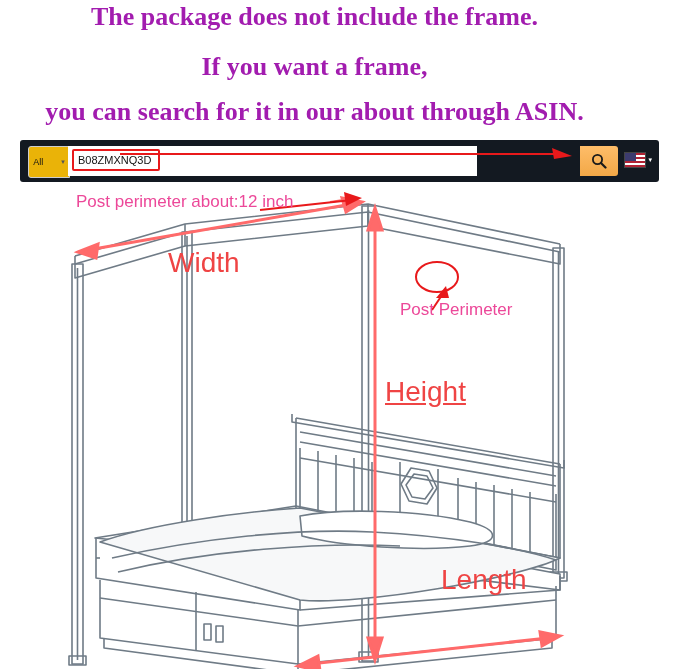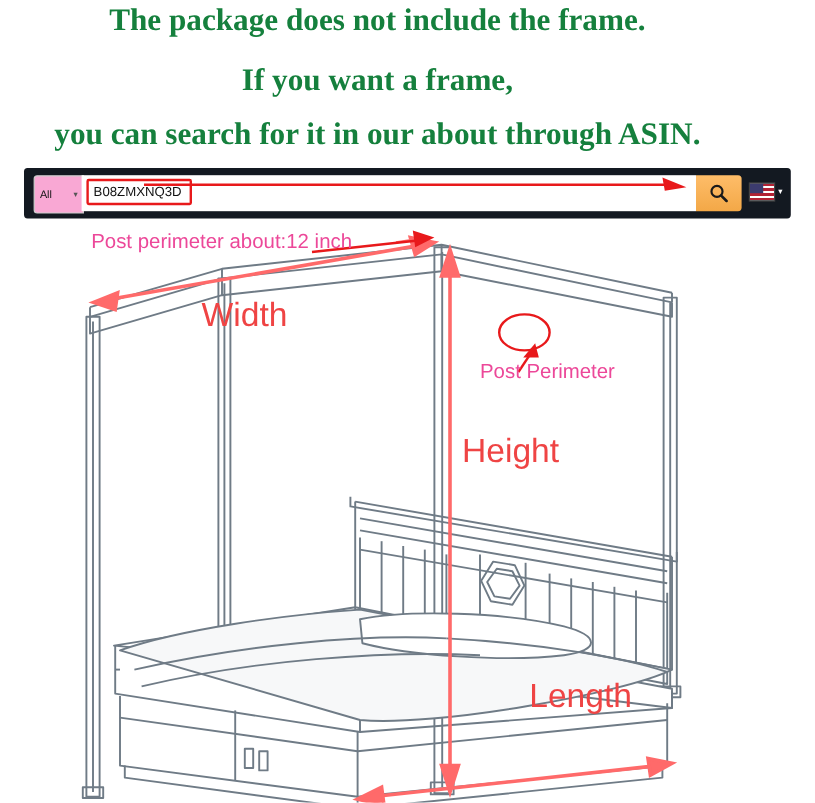--- a/index.html
+++ b/index.html
@@ -1,39 +1,39 @@
 <!DOCTYPE html>
 <html><head>
 <meta charset="utf-8">
 <style>
   html,body{margin:0;padding:0;background:#ffffff;}
   body{width:679px;height:669px;position:relative;overflow:hidden;font-family:"Liberation Sans",sans-serif;}
 
   
   .headline{
     position:absolute;left:0;top:0;width:629px;text-align:center;
-    color:#15803d;font-weight:bold;font-family:"Liberation Serif",serif;
+    color:#a21caf;font-weight:bold;font-family:"Liberation Serif",serif;
   }
   .hl1{top:2px;font-size:26px;letter-spacing:0px;}
   .hl2{top:52px;font-size:26px;text-align:center;}
   .hl3{top:97px;font-size:26px;}
 
   
   .searchbar{
     position:absolute;left:20px;top:140px;width:639px;height:42px;
     background:#131921;border-radius:3px;
   }
   .sb-all{
     position:absolute;left:8px;top:6px;width:40px;height:30px;
-    background:#f9a8d4;border-radius:3px 0 0 3px;border:1px solid #cdcdcd;
+    background:#eab308;border-radius:3px 0 0 3px;border:1px solid #cdcdcd;
     font-size:9px;color:#111;display:flex;align-items:center;justify-content:center;gap:18px;
   }
   .sb-caret{font-size:7px;color:#555;}
   .sb-input{
-    position:absolute;left:48px;top:6px;width:512px;height:30px;
+    position:absolute;left:48px;top:6px;width:409px;height:30px;
     background:#ffffff;border:none;display:flex;align-items:center;
   }
   .sb-val{
     position:absolute;left:4px;top:3px;width:88px;height:22px;
     border:2px solid #e8191b;border-radius:2px;
     display:flex;align-items:center;padding-left:4px;box-sizing:border-box;
     font-size:11px;color:#111;font-family:"Liberation Sans",sans-serif;
   }
   .sb-go{
     position:absolute;left:560px;top:6px;width:38px;height:30px;
@@ -58,21 +58,21 @@
   .diagram svg{display:block;}
 
   
   .lbl{position:absolute;font-family:"Liberation Sans",sans-serif;white-space:nowrap;}
   .lbl-blue{color:#ec4899;font-size:17px;}
   .lbl-dark{color:#ef4444;font-size:28px;}
 
   .l-postperim-top{left:76px;top:192px;}
   .l-width{left:168px;top:247px;}
   .l-postperim{left:400px;top:300px;}
-  .l-height{left:385px;top:360px;}
+  .l-height{left:385px;top:376px;text-decoration:underline;}
   .l-length{left:420px;top:564px;margin-left:21px;}
 </style>
 </head>
 <body>
 
 <div class="headline hl1">The package does not include the frame.</div>
 <div class="headline hl2">If you want a frame,</div>
 <div class="headline hl3">you can search for it in our about through ASIN.</div>
 
 <div class="searchbar">

